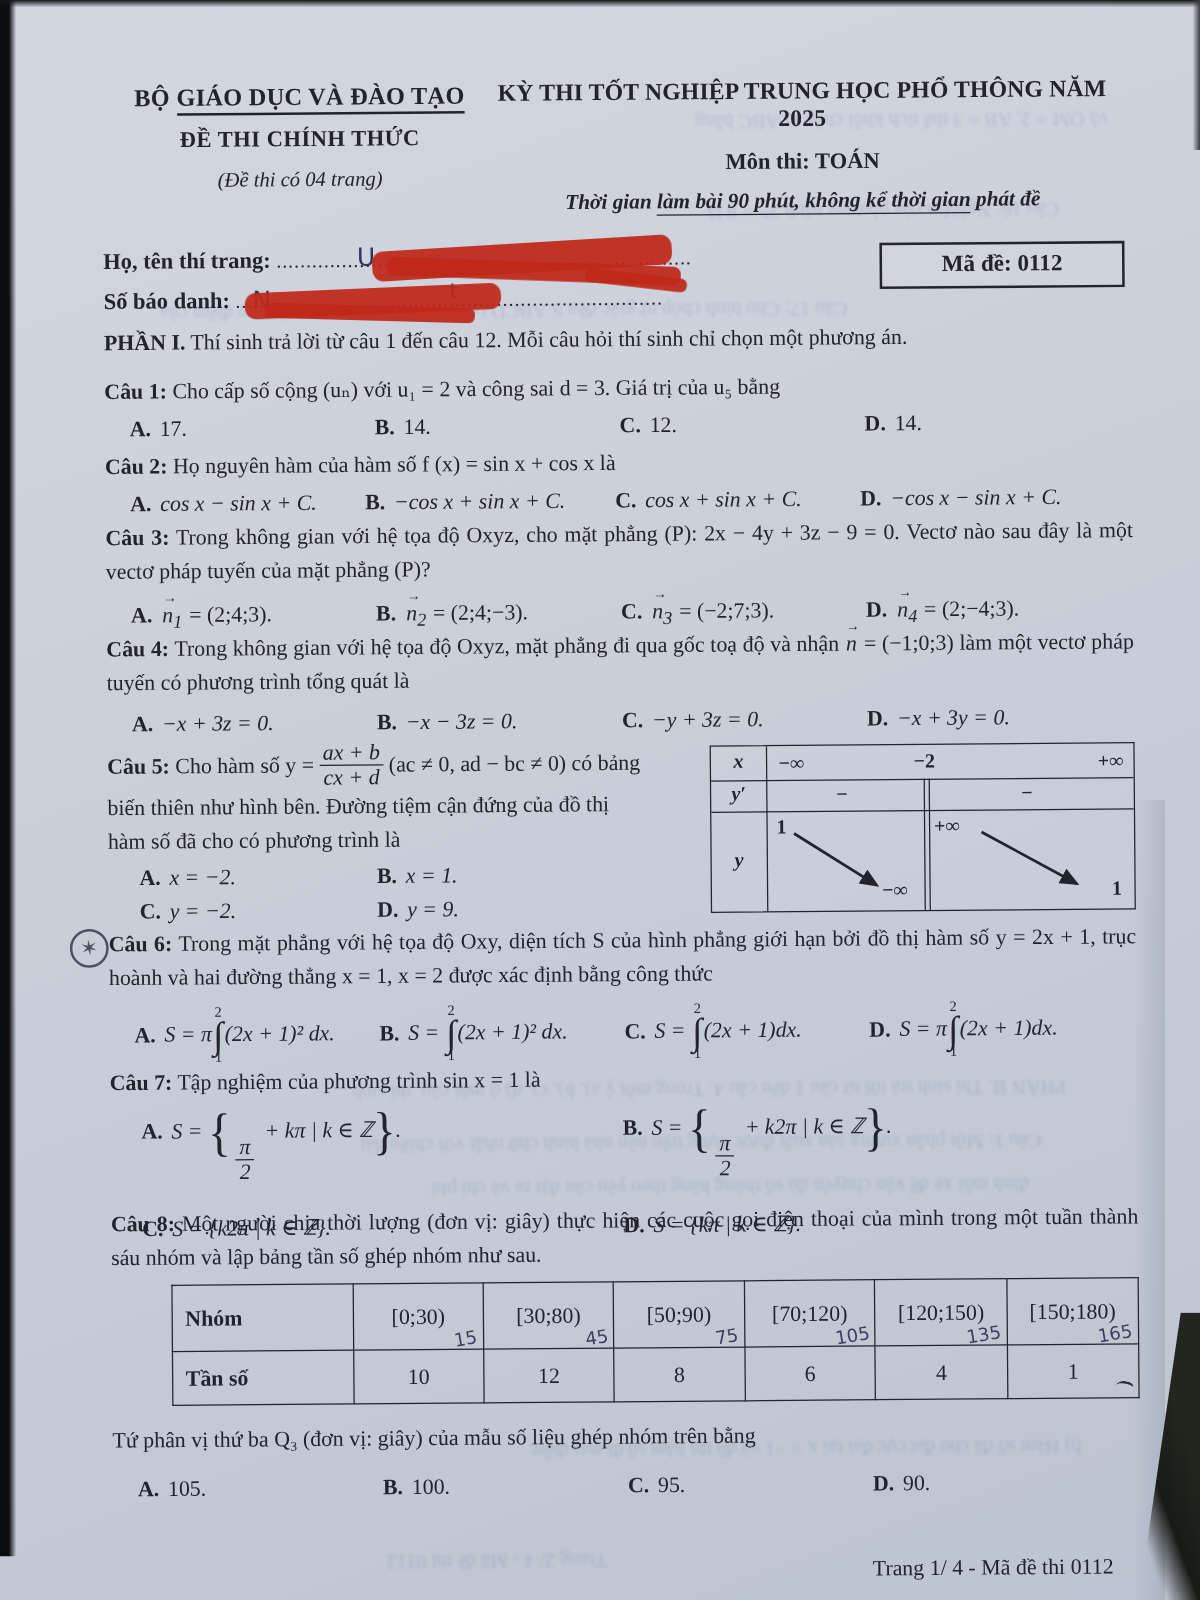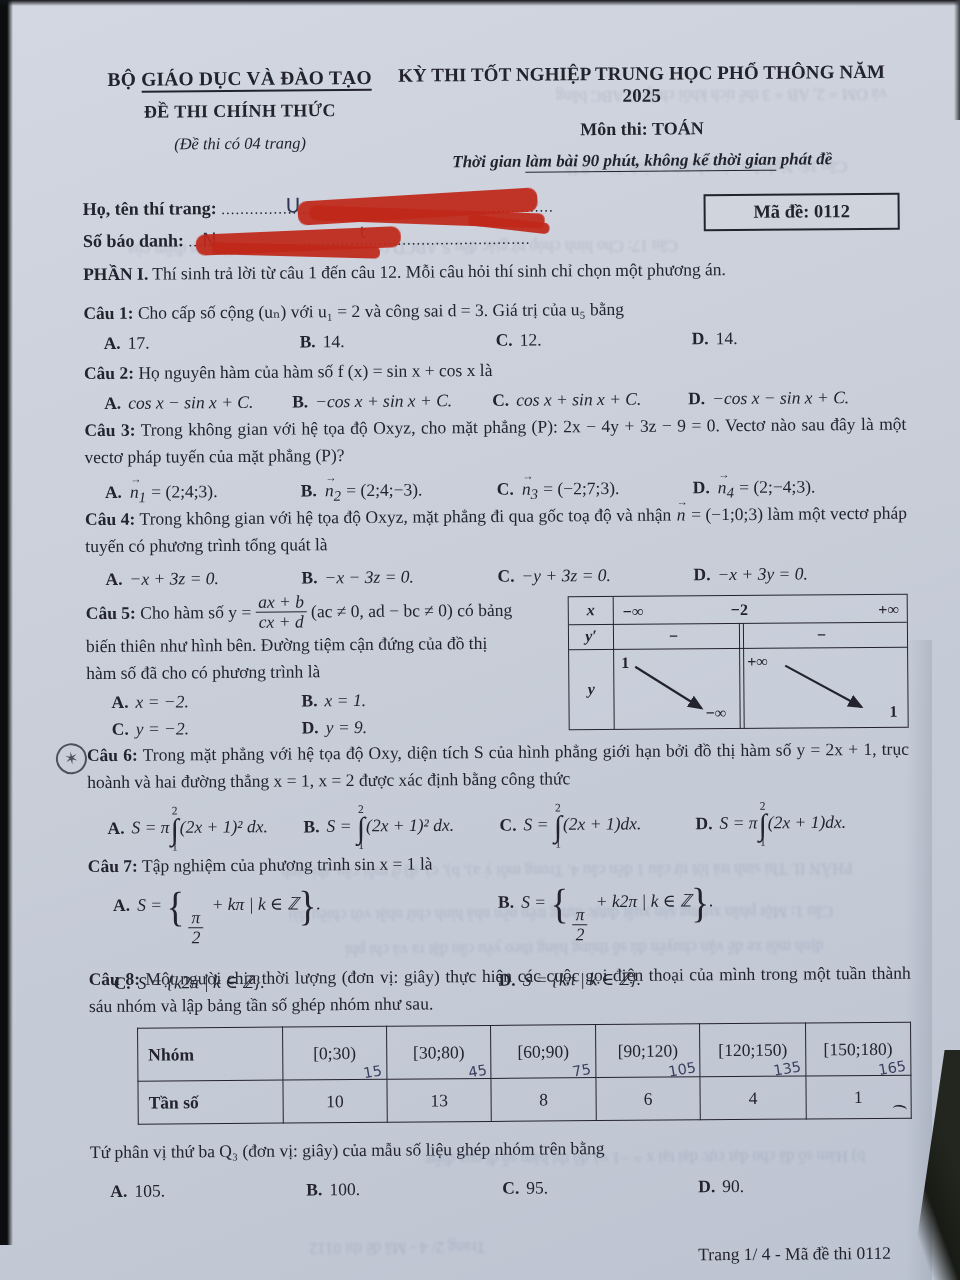--- a/index.html
+++ b/index.html
@@ -293,29 +293,29 @@
     </div>
 
     <div class="q" style="top:963px;">
       <div class="stem-just"><span class="qlabel">Câu 8:</span> <span>Một người chia thời lượng (đơn vị: giây) thực hiện các cuộc gọi điện thoại của mình trong một tuần thành sáu nhóm và lập bảng tần số ghép nhóm như sau.</span></div>
       <table class="ftable">
         <tbody>
             <tr>
           <td class="c0">Nhóm</td>
           <td class="ci"><span>[0;30)</span><span class="hand">15</span></td>
           <td class="ci"><span>[30;80)</span><span class="hand">45</span></td>
-          <td class="ci"><span>[60;90)</span><span class="hand">75</span></td>
-          <td class="ci"><span>[90;120)</span><span class="hand">105</span></td>
+          <td class="ci"><span>[50;90)</span><span class="hand">75</span></td>
+          <td class="ci"><span>[70;120)</span><span class="hand">105</span></td>
           <td class="ci"><span>[120;150)</span><span class="hand">135</span></td>
           <td class="ci"><span>[150;180)</span><span class="hand">165</span></td>
         </tr>
         <tr>
           <td class="c0">Tần số</td>
           <td class="ci cf">10</td>
-          <td class="ci cf">13</td>
+          <td class="ci cf">12</td>
           <td class="ci cf">8</td>
           <td class="ci cf">6</td>
           <td class="ci cf">4</td>
           <td class="ci cf">1</td>
         </tr>
       </tbody>
         </table>
       <div style="margin-top:14px;">Tứ phân vị thứ ba Q₃ (đơn vị: giây) của mẫu số liệu ghép nhóm trên bằng</div>
       <div class="opt4" style="margin-top:12px;">
         <span><span class="okey">A.</span><span>105.</span></span>

